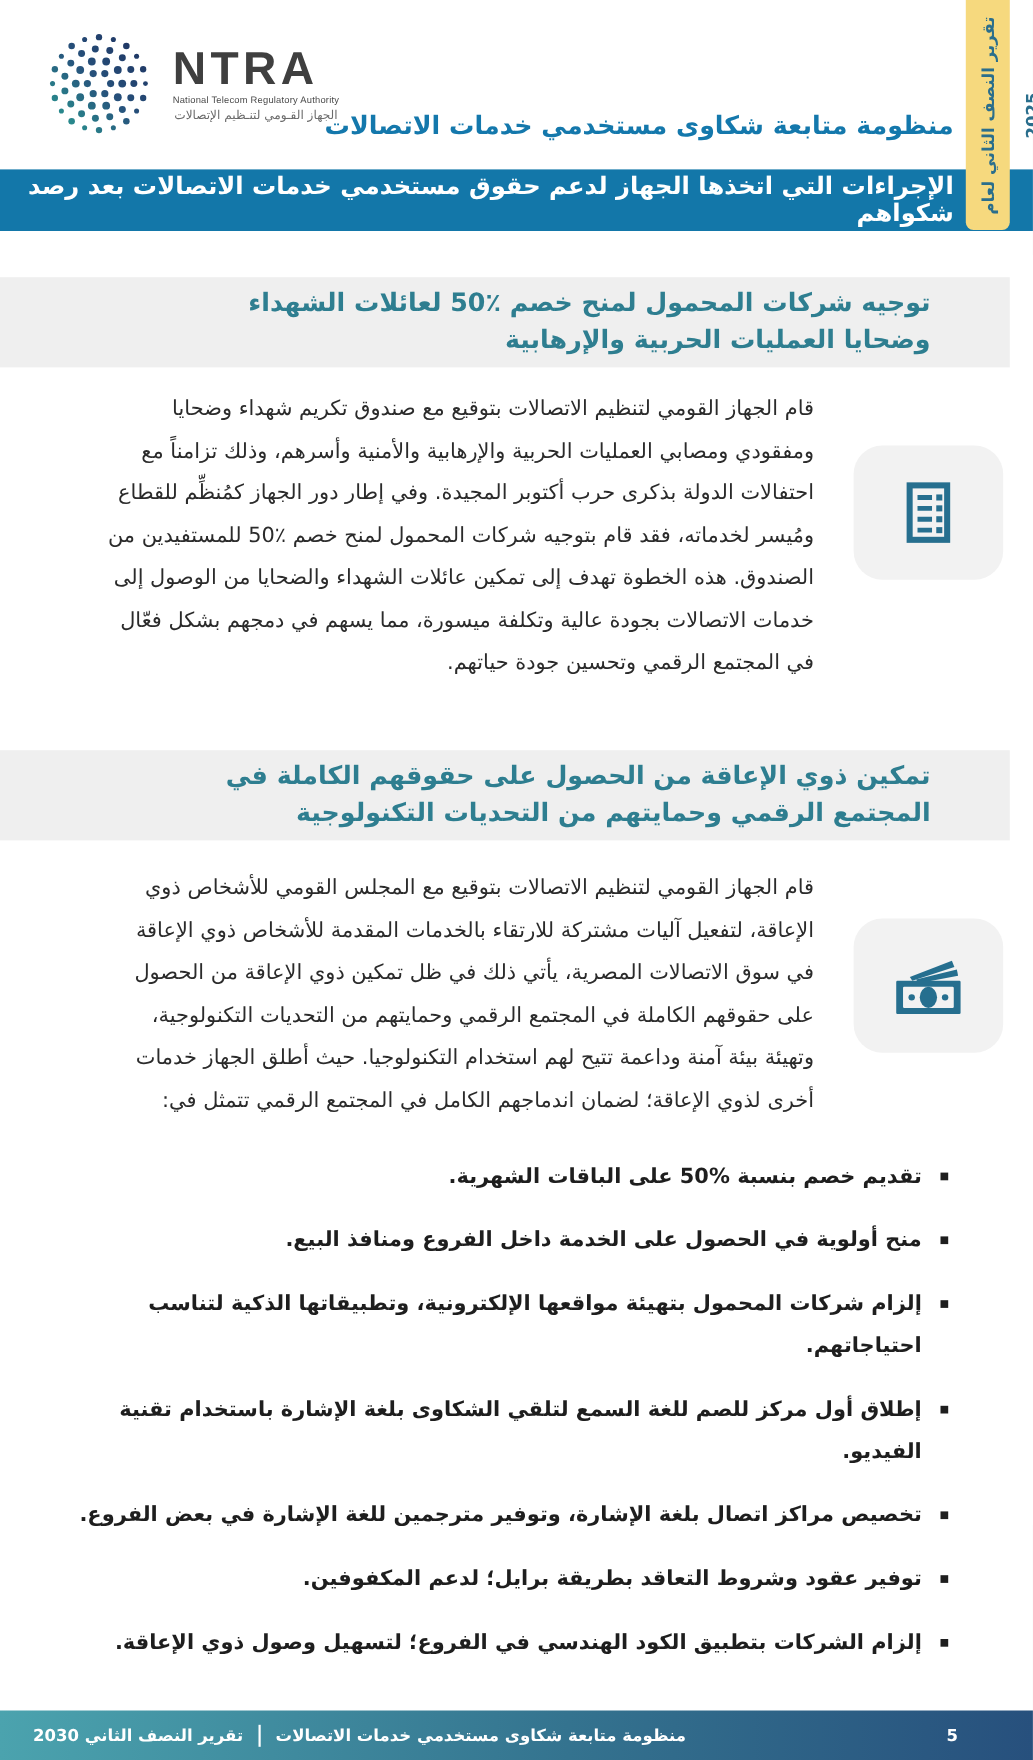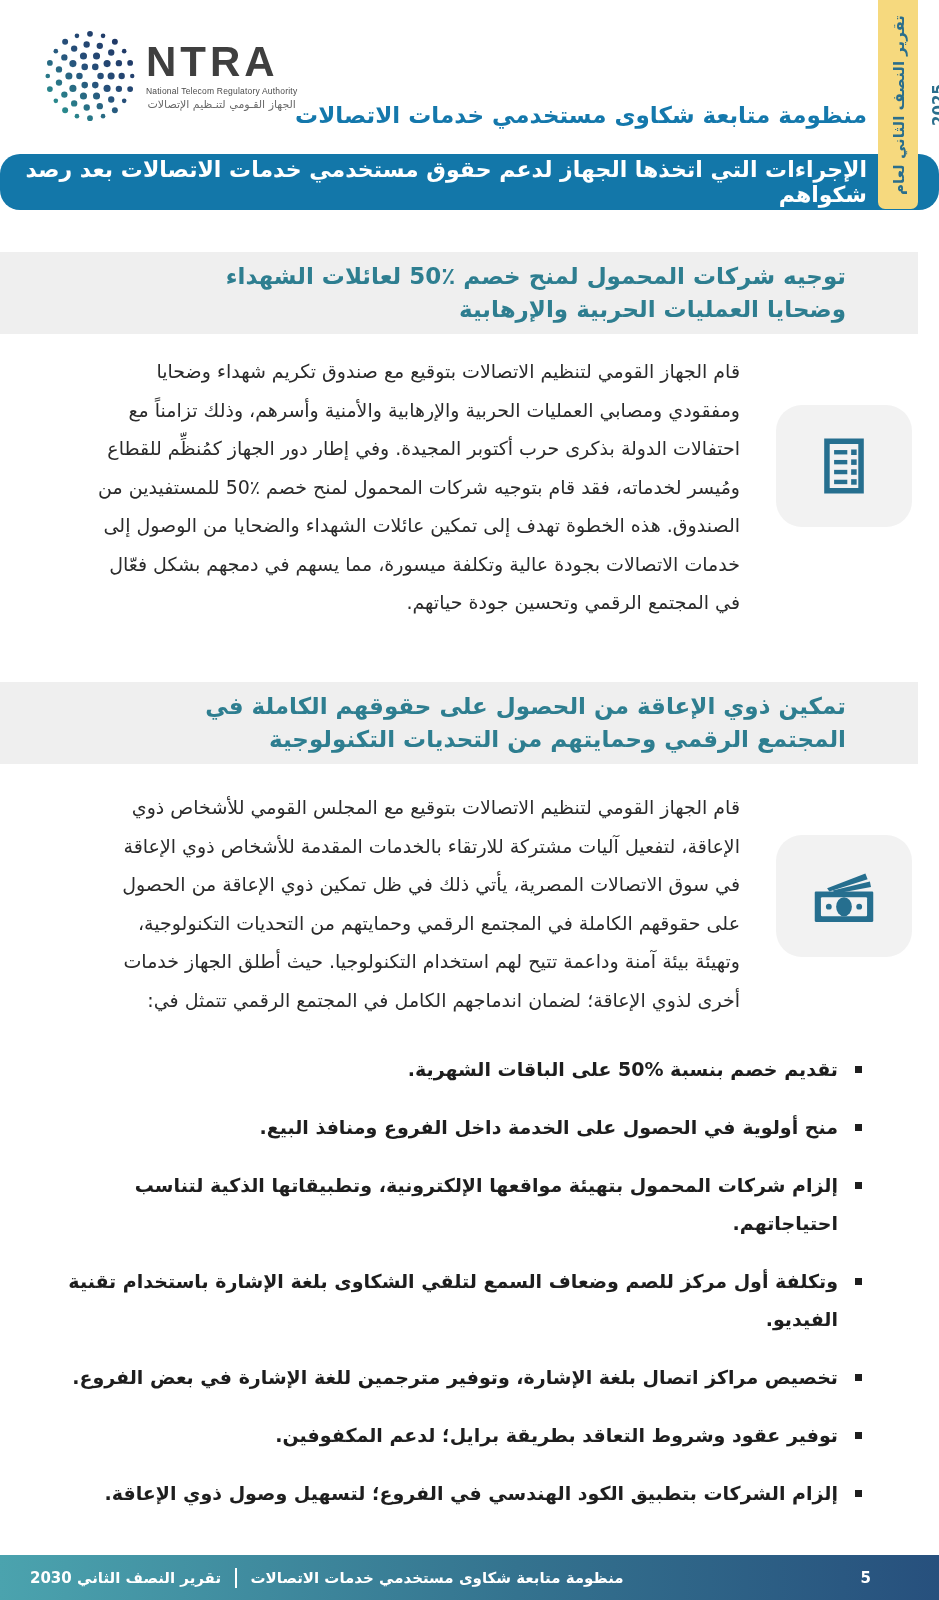--- a/index.html
+++ b/index.html
@@ -3,35 +3,35 @@
 <meta charset="utf-8">
 <style>
   * { margin:0; padding:0; box-sizing:border-box; }
   html,body { background:#e8e8e8; }
   .page {
     position:relative; width:939px; height:1600px; margin:0 auto;
     background:#ffffff; overflow:hidden; direction:rtl;
     font-family:"DejaVu Sans", sans-serif;
   }
   
-  .logo { position:absolute; left:42px; top:28px; display:flex; align-items:center; gap:8px; direction:ltr; }
+  .logo { position:absolute; left:42px; top:28px; display:flex; align-items:center; gap:19px; direction:ltr; }
   .logo-text { display:flex; flex-direction:column; }
   .logo-acronym { font-size:42px; font-weight:bold; color:#3f3f3f; letter-spacing:4px; line-height:1; font-family:"Liberation Sans", sans-serif; }
   .logo-en { font-size:8.5px; color:#4a4a4a; margin-top:3px; letter-spacing:.2px; font-family:"Liberation Sans", sans-serif; }
   .logo-ar { font-size:11px; color:#6b6b6b; margin-top:2px; direction:rtl; text-align:center; }
   
   .side-tab { position:absolute; top:0; right:21px; width:40px; height:209px;
     background:#f6d97e; border-radius:0 0 7px 7px; z-index:6; }
   .side-tab-label { position:absolute; width:209px; height:40px; left:-84.5px; top:84.5px;
     transform:rotate(-90deg); direction:rtl; text-align:center; line-height:40px;
     font-size:15px; font-weight:bold; color:#2a6e8c; }
   
   .page-title { position:absolute; top:102px; right:72px; font-size:23px; font-weight:bold; color:#1478ac; }
   .banner { position:absolute; top:154px; left:0; right:0; height:56px; background:#1377a9;
-    display:flex; align-items:center; padding-right:72px;border-radius:20px; }
+    display:flex; align-items:center; padding-right:72px; }
   .banner-label { color:#ffffff; font-size:22px; font-weight:bold; }
   
   .section-head { position:absolute; left:0; right:21px; height:82px; background:#efefef;
     color:#2e7e90; font-size:23px; font-weight:bold; line-height:33px;
     padding:8px 72px 0 150px; text-align:right; }
   .head-1 { top:252px; }
   .head-2 { top:682px; }
   
   .para { position:absolute; right:199px; left:95px; font-size:19px; line-height:38.5px;
     color:#2b2b2b; text-align:right; }
@@ -181,21 +181,21 @@
     <li>
         <span class="bullet-sq"></span>
         <span>منح أولوية في الحصول على الخدمة داخل الفروع ومنافذ البيع.</span>
       </li>
     <li>
         <span class="bullet-sq"></span>
         <span>إلزام شركات المحمول بتهيئة مواقعها الإلكترونية، وتطبيقاتها الذكية لتناسب احتياجاتهم.</span>
       </li>
     <li>
         <span class="bullet-sq"></span>
-        <span>وتكلفة أول مركز للصم وضعاف السمع لتلقي الشكاوى بلغة الإشارة باستخدام تقنية الفيديو.</span>
+        <span>إطلاق أول مركز للصم للغة السمع لتلقي الشكاوى بلغة الإشارة باستخدام تقنية الفيديو.</span>
       </li>
     <li>
         <span class="bullet-sq"></span>
         <span>تخصيص مراكز اتصال بلغة الإشارة، وتوفير مترجمين للغة الإشارة في بعض الفروع.</span>
       </li>
     <li>
         <span class="bullet-sq"></span>
         <span>توفير عقود وشروط التعاقد بطريقة برايل؛ لدعم المكفوفين.</span>
       </li>
     <li>

